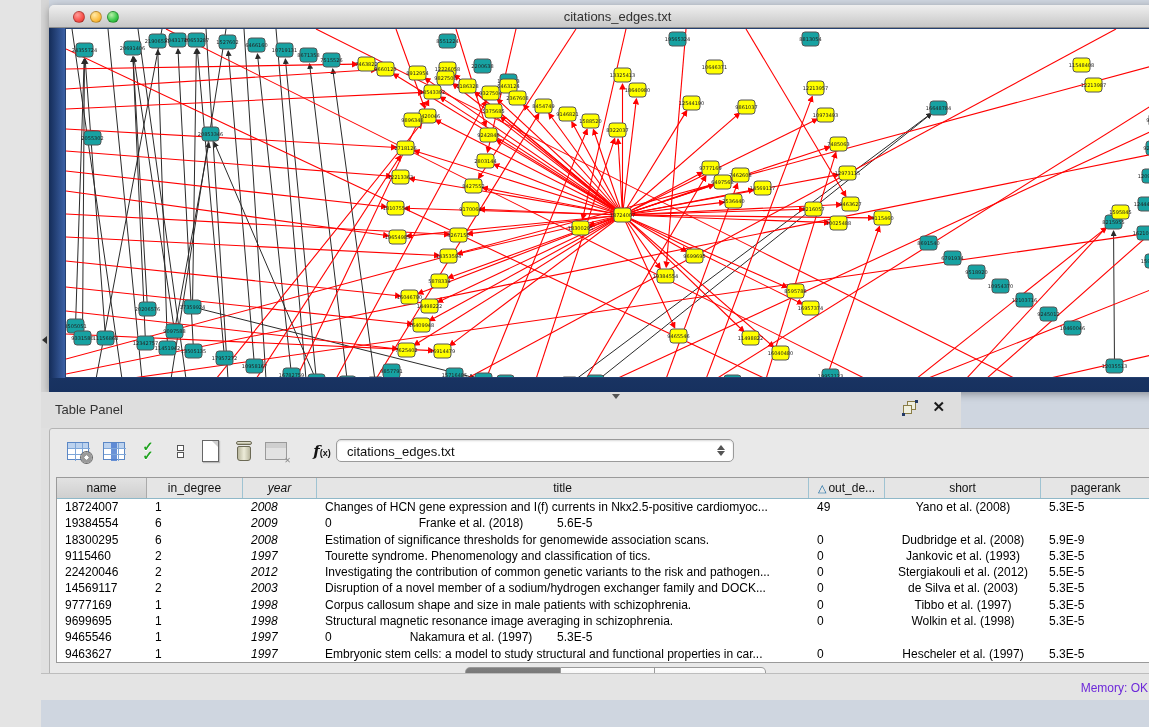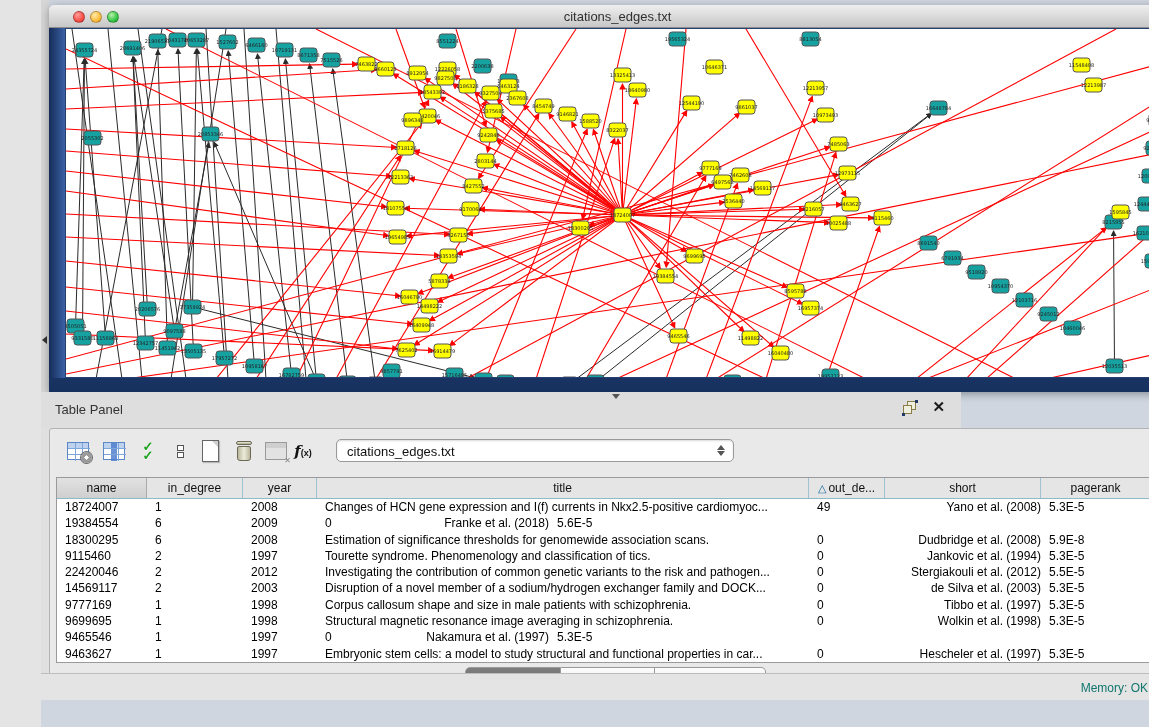--- a/index.html
+++ b/index.html
@@ -81,40 +81,40 @@
   .ar-up { border-bottom:5px solid #555; }
   .ar-dn { border-top:5px solid #555; }
 
   
   #tbl { position:absolute; left:6px; top:48px; width:1105px; height:186px; background:#fff; border:1px solid #9a9a9a; }
   #tbl-head { display:flex; height:21px; background:#e5e5e5; border-bottom:1px solid #8fb8c8; }
   .hc { font-size:12px; color:#111; text-align:center; line-height:21px; border-right:1px solid #9fc3d2;
     overflow:hidden; white-space:nowrap; }
   .hc.first { background:linear-gradient(#e2e2e2,#cfcfcf); border-right:1px solid #aaa; }
   .sort-tri { color:#1668a0; font-size:11px; margin-right:2px; }
-  .c0{width:90px;} .c1{width:96px;} .c2{width:74px;} .c3{width:492px;} .c4{width:76px;} .c5{width:156px;} .c6{width:109px;border-right:none;}
+  .c0{width:90px;} .c1{width:96px;} .c2{width:74px;font-style:italic;} .c3{width:492px;} .c4{width:76px;} .c5{width:156px;} .c6{width:109px;border-right:none;}
   #tbl-rows { position:absolute; left:0; top:21px; right:0; bottom:0; overflow:hidden; }
   .trow { display:flex; height:16.3px; cursor:default; }
   .trow div { font-size:12px; color:#000; line-height:16.3px; white-space:nowrap; overflow:hidden; padding-left:8px; }
-  .trow .c5 { text-align:right; padding-left:0; }
+  .trow .c5 { text-align:center; padding-left:0; }
   
   #vscroll { position:absolute; left:1113px; top:69px; width:15px; height:165px; background:#f4f4f4; border:1px solid #c9c9c9; border-radius:8px; }
   #vthumb { position:absolute; left:2px; top:3px; width:9px; height:42px; background:linear-gradient(90deg,#b9b9b9,#8f8f8f); border-radius:6px; }
 
   
   #tabs { position:absolute; left:0; right:0; top:238px; height:24px; display:flex; justify-content:center; }
   .tab { height:21px; line-height:21px; font-size:13px; padding:0 14px; background:linear-gradient(#fdfdfd,#e8e8e8);
     border:1px solid #9a9a9a; border-left:none; color:#111; cursor:pointer; }
   .tab.first { border-left:1px solid #9a9a9a; border-radius:5px 0 0 5px; }
   .tab.last { border-radius:0 5px 5px 0; }
   .tab.sel { background:linear-gradient(#7e7e7e,#6a6a6a); color:#e8e8e8; }
 
   
   #statusbar { position:absolute; left:0; bottom:0; width:1149px; height:27px; background:#e4e4e4; border-top:1px solid #bdbdbd; }
-  #memory-label { position:absolute; right:42px; top:7px; font-size:12px; color:#0f766e; }
+  #memory-label { position:absolute; right:42px; top:7px; font-size:12px; color:#6d28d9; }
   #memory-dot { position:absolute; right:22px; top:6px; width:13px; height:13px; border-radius:50%;
     background:radial-gradient(circle at 35% 30%, #a9f0a0, #3ecf3e 60%, #1f9f1f); border:1px solid #2a7a2a; }
   #status-sep { position:absolute; right:12px; top:0; bottom:0; width:1px; background:#aaa; }
 </style>
 </head>
 <body>
 
 <div id="app">
 
   <div id="left-strip"></div>
@@ -828,21 +828,21 @@
           </div>
         <div class="tb-icon" style="left:174px">
             <div class="trash-ic">
               <div class="lid"></div>
               <div class="can"></div>
             </div>
           </div>
         <div class="tb-icon" style="left:206px">
             <div class="gray-table"></div>
           </div>
-        <div class="tb-icon" style="left:233px">
+        <div class="tb-icon" style="left:252px">
             <div class="fx"><i>f</i><small title="f(x)">(x)</small></div>
           </div>
         <div id="net-select">
           <span class="val">citations_edges.txt</span>
           <span class="arrows">
               <div class="ar-up"></div>
               <div class="ar-dn"></div>
             </span>
         </div>
       </div>
@@ -875,29 +875,29 @@
               <div class="c5">Franke et al. (2018)</div>
               <div class="c6">5.6E-5</div>
             </div>
             <div class="trow">
               <div class="c0">18300295</div>
               <div class="c1">6</div>
               <div class="c2">2008</div>
               <div class="c3">Estimation of significance thresholds for genomewide association scans.</div>
               <div class="c4">0</div>
               <div class="c5">Dudbridge et al. (2008)</div>
-              <div class="c6">5.9E-8</div>
+              <div class="c6">5.9E-9</div>
             </div>
             <div class="trow">
               <div class="c0">9115460</div>
               <div class="c1">2</div>
               <div class="c2">1997</div>
               <div class="c3">Tourette syndrome. Phenomenology and classification of tics.</div>
               <div class="c4">0</div>
-              <div class="c5">Jankovic et al. (1994)</div>
+              <div class="c5">Jankovic et al. (1993)</div>
               <div class="c6">5.3E-5</div>
             </div>
             <div class="trow">
               <div class="c0">22420046</div>
               <div class="c1">2</div>
               <div class="c2">2012</div>
               <div class="c3">Investigating the contribution of common genetic variants to the risk and pathogen...</div>
               <div class="c4">0</div>
               <div class="c5">Stergiakouli et al. (2012)</div>
               <div class="c6">5.5E-5</div>

